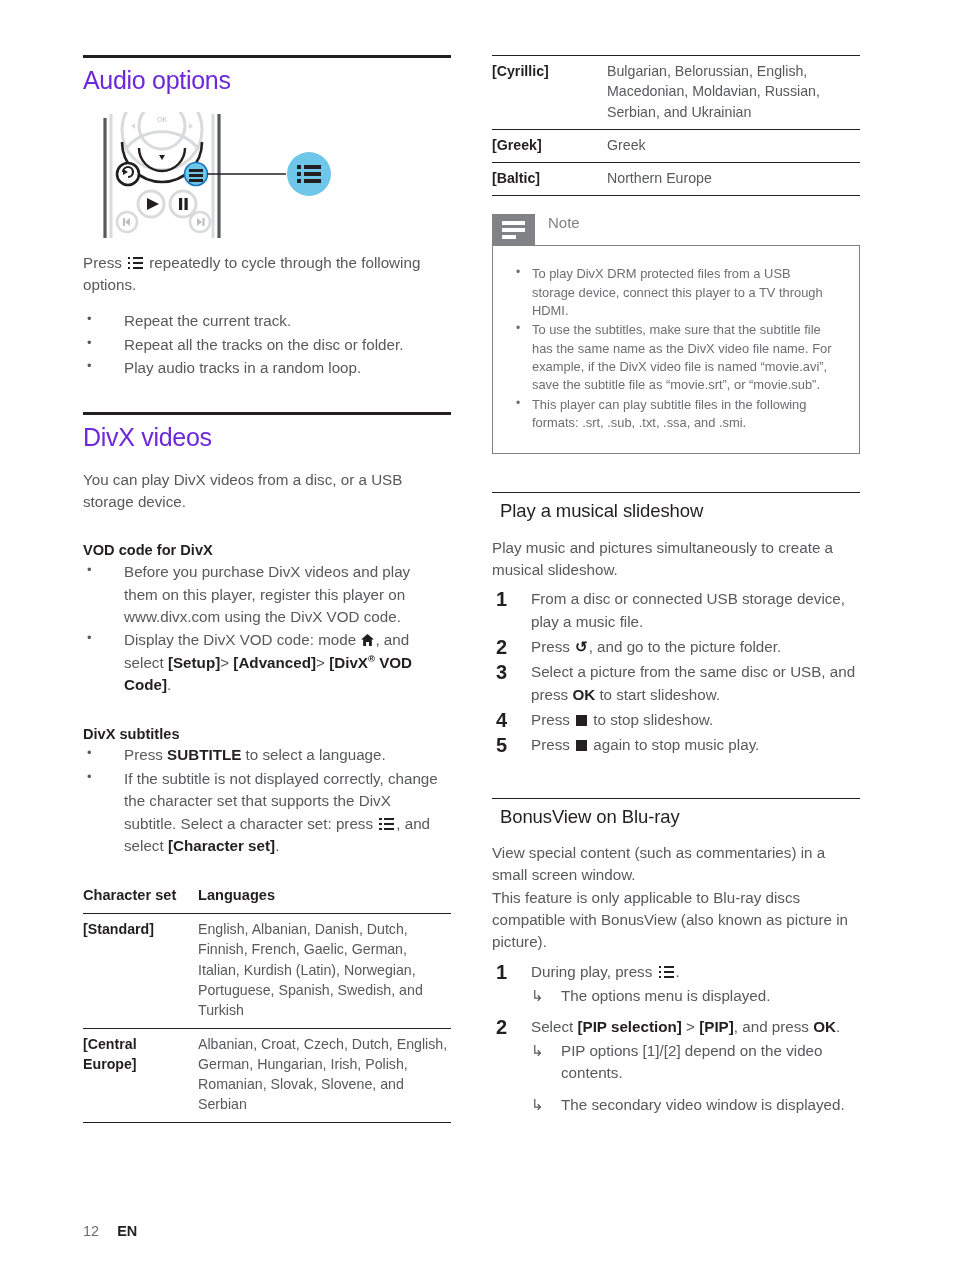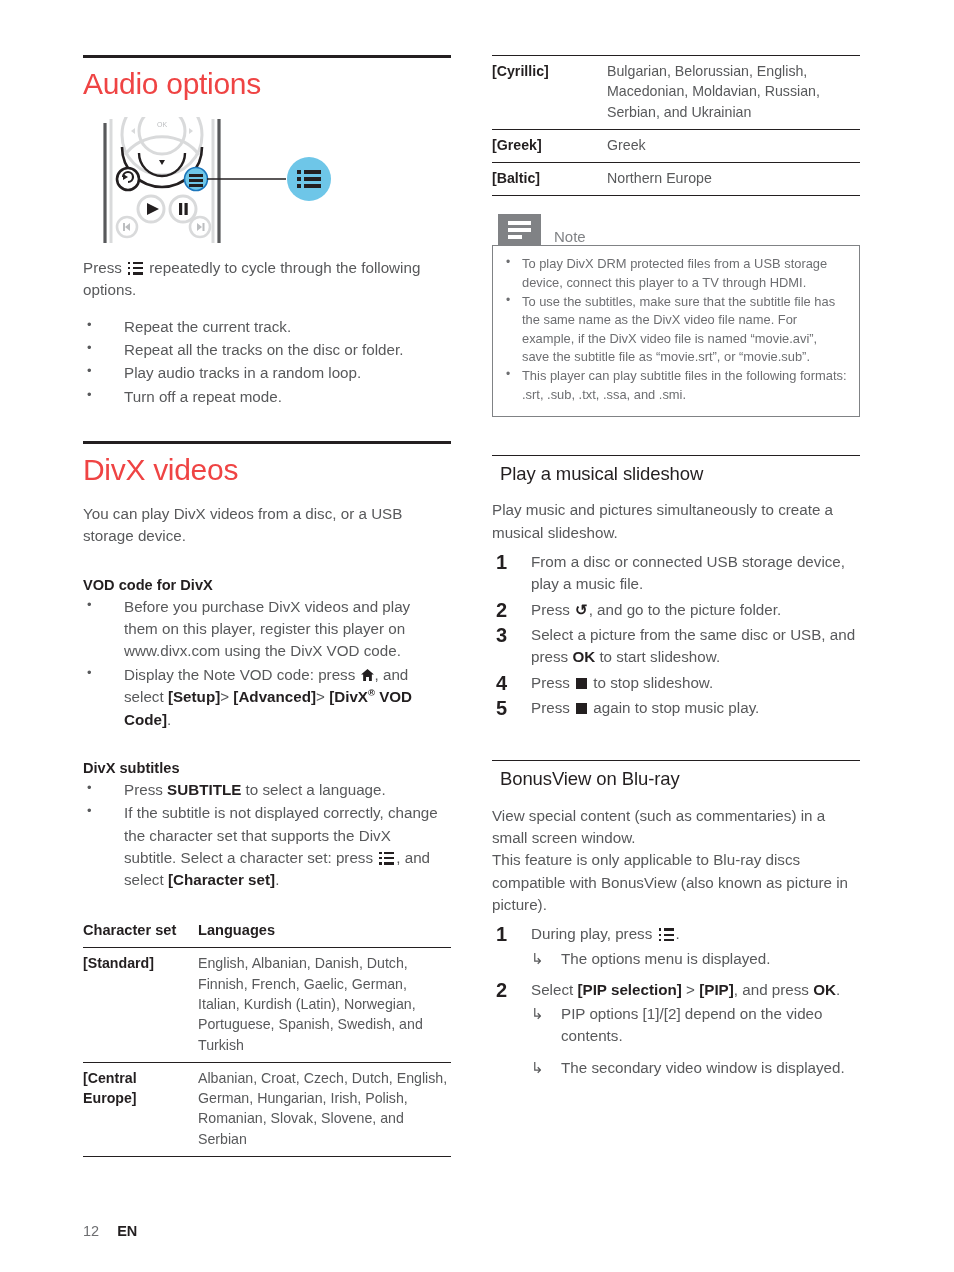--- a/index.html
+++ b/index.html
@@ -25,23 +25,23 @@
     align-items: flex-start;
   }
   .col { width: 368px; }
 
   
   .h1-rule {
     border-top: 3.5px solid #231f20;
     margin: 0 0 9px 0;
   }
   .h1 {
-    font-size: 30px;
+    font-size: 25px;
     font-weight: 400;
-    color: #ef4444;
+    color: #6d28d9;
     letter-spacing: -0.3px;
     margin: 0 0 17px 0;
     line-height: 1.1;
   }
   .h2-rule {
     border-top: 1.6px solid #231f20;
     margin: 0 0 7px 0;
   }
   .h2 {
     font-size: 18.5px;
@@ -145,23 +145,22 @@
   }
   table.ct .rule-top { border-top: 1.4px solid #231f20; }
   table.ct .rule-bot { border-bottom: 1.4px solid #231f20; padding-left: 25px; }
 
   
   .note {
     margin: 18px 0 0 0;
   }
   .note-head {
     display: flex;
-    align-items: flex-end;
+    align-items: flex-start;
     height: 31px;
-    margin-left: 6px;
   }
   .note-icon {
     width: 43px; height: 31px;
     background: #808285;
     display: flex;
     flex-direction: column;
     justify-content: center;
     align-items: center;
     gap: 3px;
     flex: none;
@@ -177,21 +176,21 @@
   .note-title {
     font-size: 15px;
     color: #808285;
     margin-left: 13px;
   }
   .note-body {
     border: 1.3px solid #808285;
     border-top: 1.3px solid #808285;
     padding: 9px 12px 11px 10px;
   }
-  ul.note-list { list-style: none; margin: 0; padding: 0; }
+  ul.note-list { list-style: none; margin: 10px; padding: 0; }
   ul.note-list > li {
     position: relative;
     padding-left: 19px;
     font-size: 12.9px;
     line-height: 1.42;
     margin-bottom: 1px;
     color: #6d6e71;
   }
   ul.note-list > li:before {
     content: "\2022";
@@ -333,35 +332,34 @@
         <span>Press</span>
         <span class="ico-options"><span class="d r1"></span><span class="r1"></span><span class="d r2"></span><span class="r2"></span><span class="d r3"></span><span class="r3"></span></span>
         <span>repeatedly to cycle through the</span>
         <span>following options.</span>
       </p>
 
       <ul class="bullets">
         <li>Repeat the current track.</li>
         <li>Repeat all the tracks on the disc or folder.</li>
         <li>Play audio tracks in a random loop.</li>
-        <li>Turn off a repeat mode.</li>
       </ul>
 
       <div style="height:32px"></div>
 
       <div class="h1-rule"></div>
       <h1 class="h1">DivX videos</h1>
 
       <p class="body">You can play DivX videos from a disc, or a USB storage device.</p>
 
       <h3 class="h3">VOD code for DivX</h3>
       <ul class="bullets">
         <li>Before you purchase DivX videos and play them on this player, register this player on www.divx.com using the DivX VOD code.</li>
         <li>
-          <span>Display the Note VOD code: press</span>
+          <span>Display the DivX VOD code: mode</span>
           <svg class="ico-home" viewBox="0 0 14 13">
               <path d="M7 0 L14 6 L11.7 6 L11.7 13 L8.6 13 L8.6 8.6 L5.4 8.6 L5.4 13 L2.3 13 L2.3 6 L0 6 Z" fill="#231f20"></path>
             </svg><span>, and select</span>
           <b>[Setup]</b><span>&gt;</span>
           <b>[Advanced]</b><span>&gt;</span>
           <b>[DivX</b><b class="sup">®</b>
           <b>VOD Code]</b><span>.</span>
         </li>
       </ul>
 

